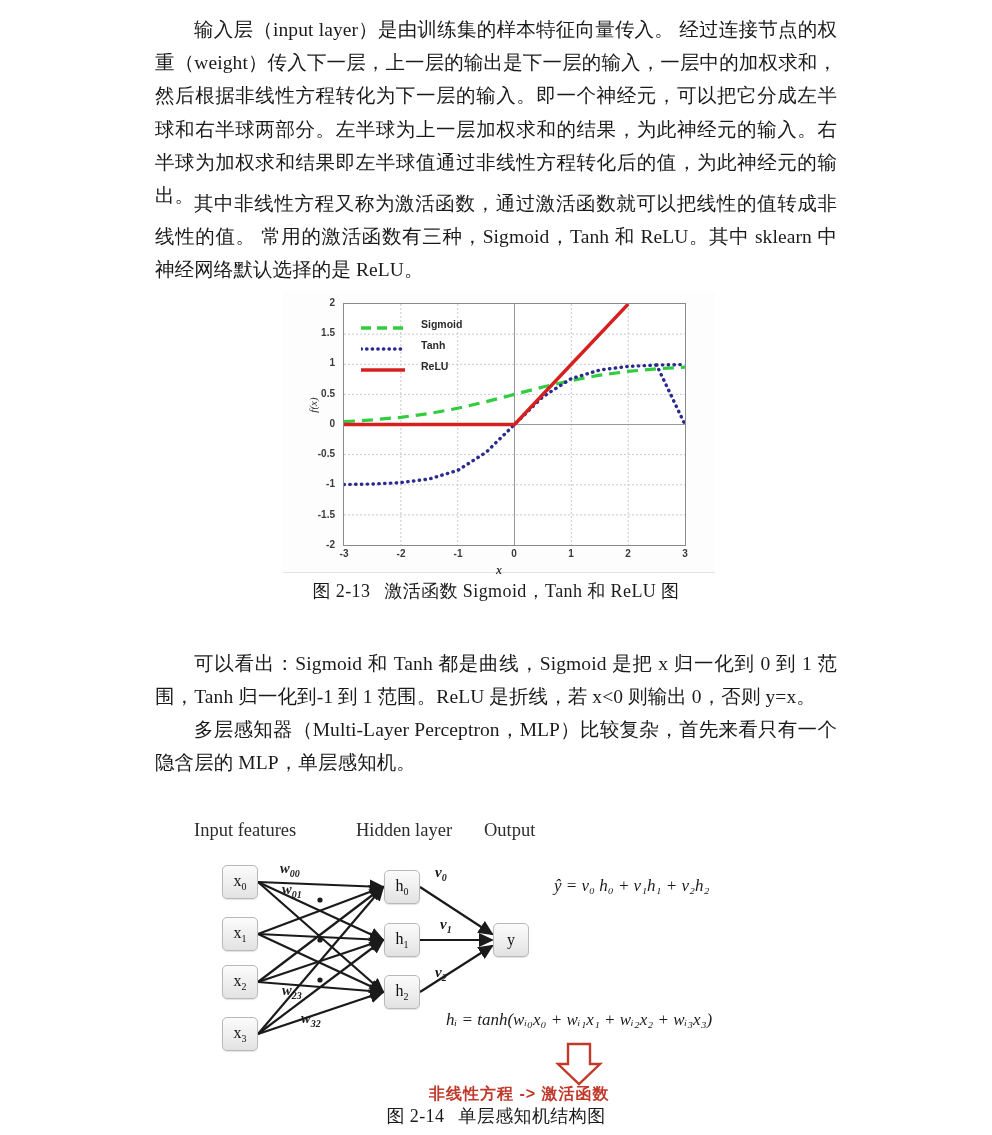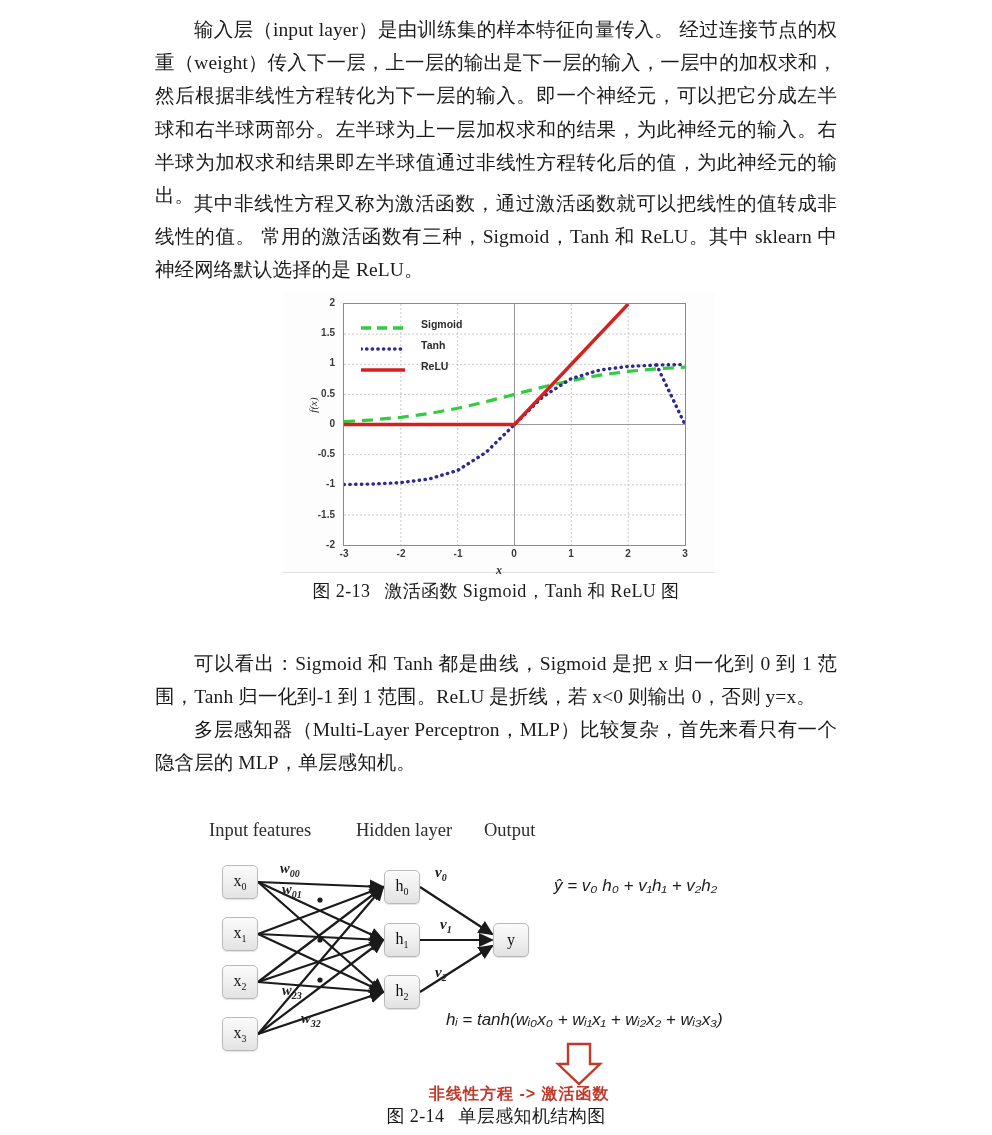--- a/index.html
+++ b/index.html
@@ -197,21 +197,21 @@
     font-family: "Liberation Serif", serif;
     font-style: italic;
     font-weight: bold;
     font-size: 15px;
     color: #1b1b1b;
     white-space: nowrap;
   }
   .vlabel sub { font-size: 10px; }
   .eq {
     position: absolute;
-    font-family: Liberation Sans, sans-serif;
+    font-family: Liberation Serif, serif;
     font-size: 17px;
     color: #1b1b1b;
     white-space: nowrap;
     font-style: italic;
   }
   .annot {
     position: absolute;
     font-family: "Liberation Sans", sans-serif;
     font-weight: bold;
     font-size: 16px;
@@ -323,21 +323,21 @@
   <div class="para" id="para-3">
     <p>可以看出：Sigmoid 和 Tanh 都是曲线，Sigmoid 是把 x 归一化到 0 到 1 范围，Tanh 归一化到-1 到 1 范围。ReLU 是折线，若 x&lt;0 则输出 0，否则 y=x。</p>
   </div>
 
   <div class="para" id="para-4">
     <p>多层感知器（Multi-Layer Perceptron，MLP）比较复杂，首先来看只有一个隐含层的 MLP，单层感知机。</p>
   </div>
 
   <div id="figure-mlp">
 
-    <div class="layer-title" style="left:23px;  top:8px">Input features</div>
+    <div class="layer-title" style="left:8px;  top:8px">Input features</div>
     <div class="layer-title" style="left:170px;top:8px">Hidden layer</div>
     <div class="layer-title" style="left:298px;top:8px">Output</div>
 
     <svg class="edges" width="620" height="288" viewBox="0 0 620 288">
       <defs>
         <marker id="ah" markerWidth="7" markerHeight="7" refX="6" refY="3.2" orient="auto">
           <path d="M0,0 L7,3.2 L0,6.4 z" fill="#1a1a1a"></path>
         </marker>
       </defs>
       <g stroke="#1a1a1a" stroke-width="2.2" fill="none" marker-end="url(#ah)">

